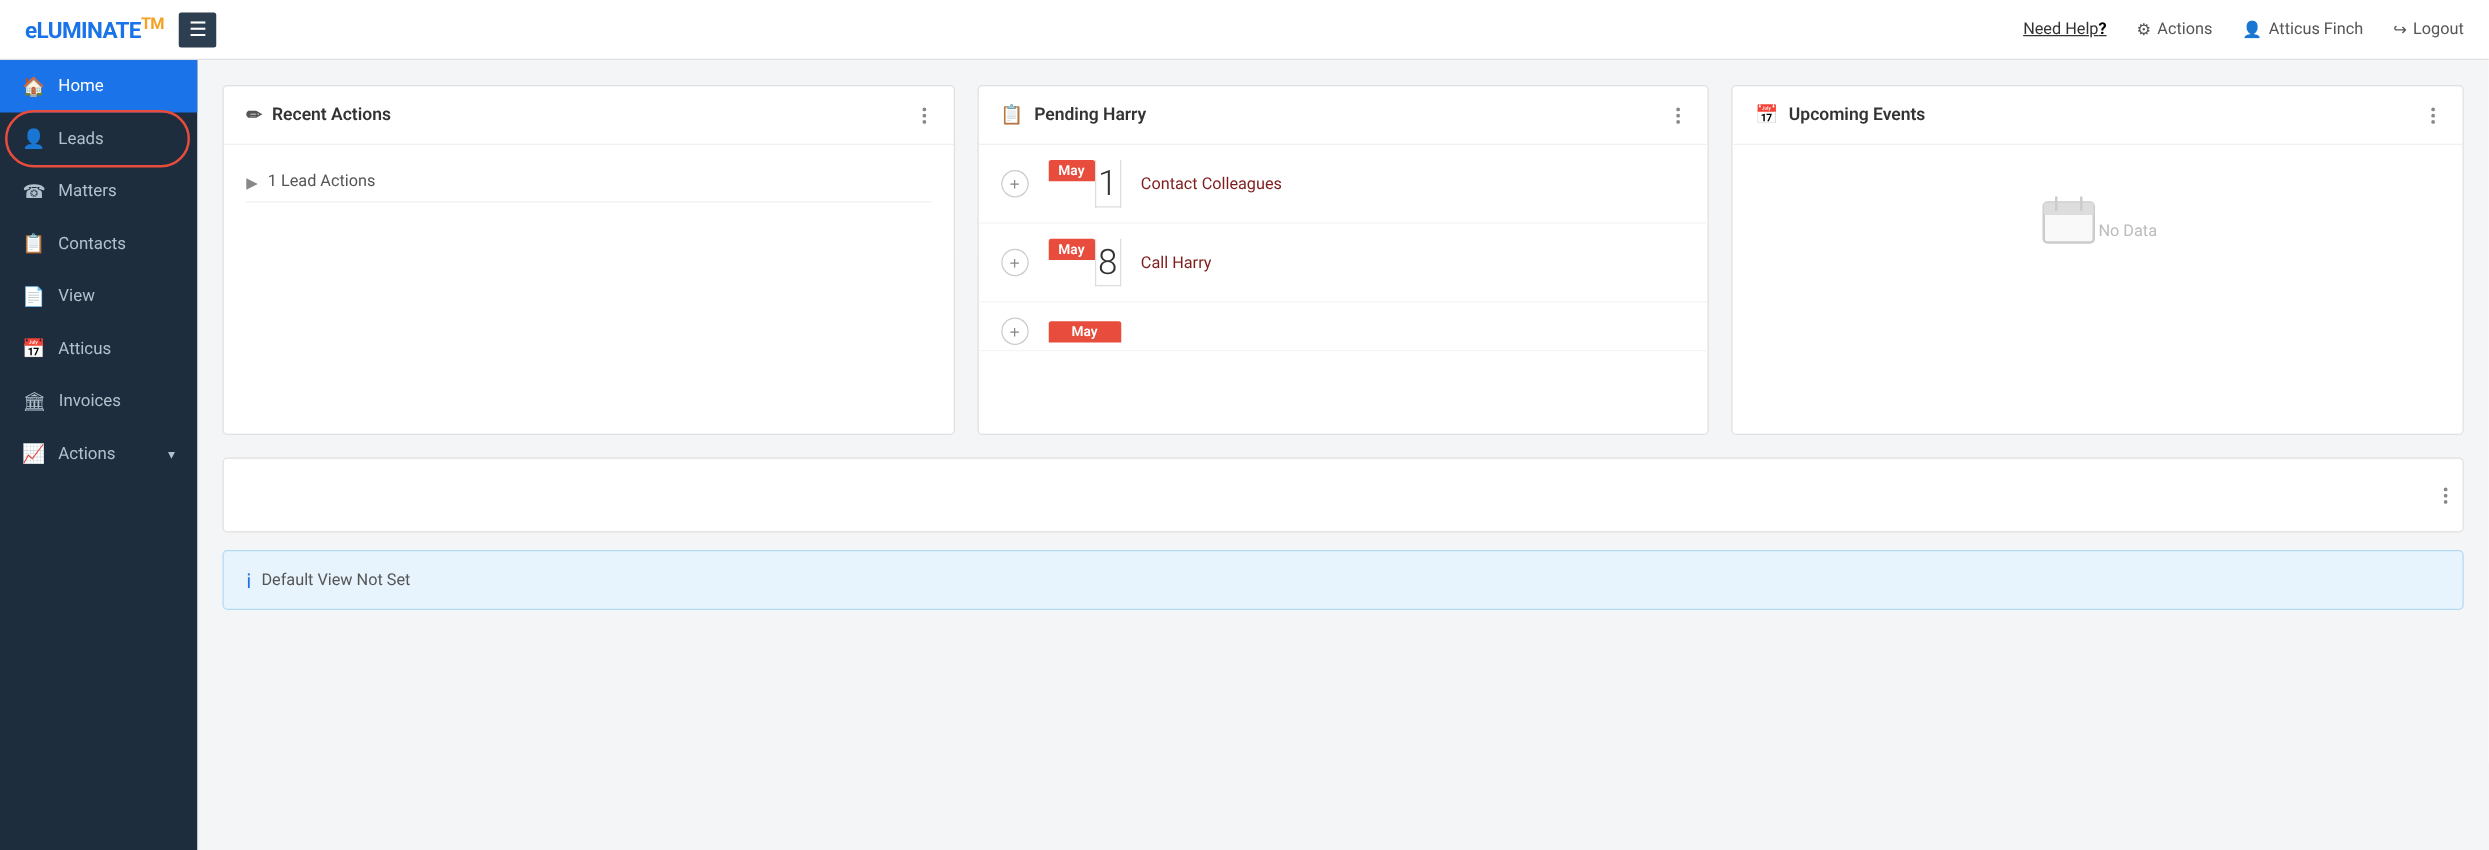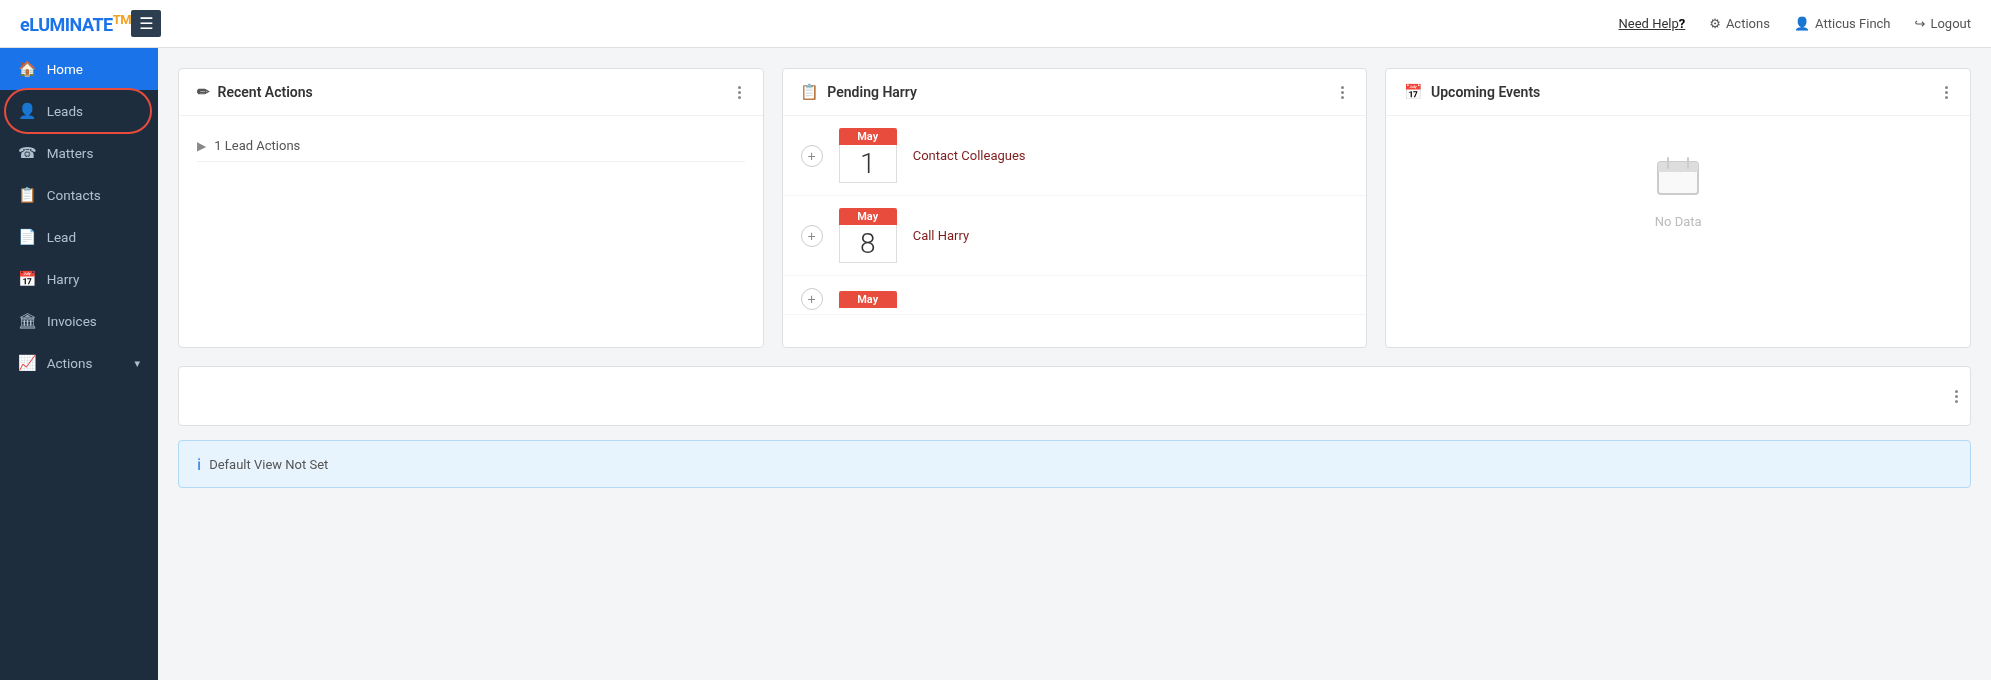--- a/index.html
+++ b/index.html
@@ -13,20 +13,21 @@
       background: #fff;
       border-bottom: 1px solid #e0e0e0;
       padding: 0 20px;
       height: 48px;
       flex-shrink: 0;
       z-index: 10;
     }
     .logo-area {
       display: flex;
       align-items: center;
+      gap: 12px;
     }
     .logo-text {
       font-size: 18px;
       font-weight: 700;
       color: #1a73e8;
       letter-spacing: -0.5px;
     }
     .logo-text span { color: #f4a223; font-size: 13px; vertical-align: super; }
     .hamburger {
       background: #2c3e50;
@@ -174,21 +175,21 @@
     
     .task-item {
       display: flex;
       align-items: center;
       gap: 16px;
       padding: 12px 18px;
       border-bottom: 1px solid #f5f5f5;
     }
     .task-date-block {
       display: flex;
-      flex-direction: column;
+      flex-direction: row;
       align-items: flex-start;
       min-width: 58px;
     }
     .task-month {
       background: #e74c3c;
       color: #fff;
       font-size: 11px;
       font-weight: 600;
       padding: 2px 8px;
       border-radius: 2px 2px 0 0;
@@ -223,21 +224,21 @@
     .task-link {
       color: #7f1d1d;
       font-size: 13px;
       cursor: pointer;
       text-decoration: none;
     }
 
     
     .no-data-area {
       display: flex;
-      flex-direction: column;
+      flex-direction: row;
       align-items: center;
       justify-content: center;
       padding: 40px;
       color: #bbb;
       font-size: 13px;
     }
     .no-data-icon { font-size: 40px; margin-bottom: 8px; color: #ccc; }
 
     
     .bottom-section {
@@ -320,25 +321,25 @@
     <div class="sidebar-item">
       <span class="icon">☎</span>
       <span>Matters</span>
     </div>
     <div class="sidebar-item">
       <span class="icon">📋</span>
       <span>Contacts</span>
     </div>
     <div class="sidebar-item">
       <span class="icon">📄</span>
-      <span>Lead</span>
+      <span>View</span>
     </div>
     <div class="sidebar-item">
       <span class="icon">📅</span>
-      <span>Harry</span>
+      <span>Atticus</span>
     </div>
     <div class="sidebar-item">
       <span class="icon">🏛</span>
       <span>Invoices</span>
     </div>
     <div class="sidebar-item">
       <span class="icon">📈</span>
       <span>Actions</span>
       <span class="chevron">▾</span>
     </div>

